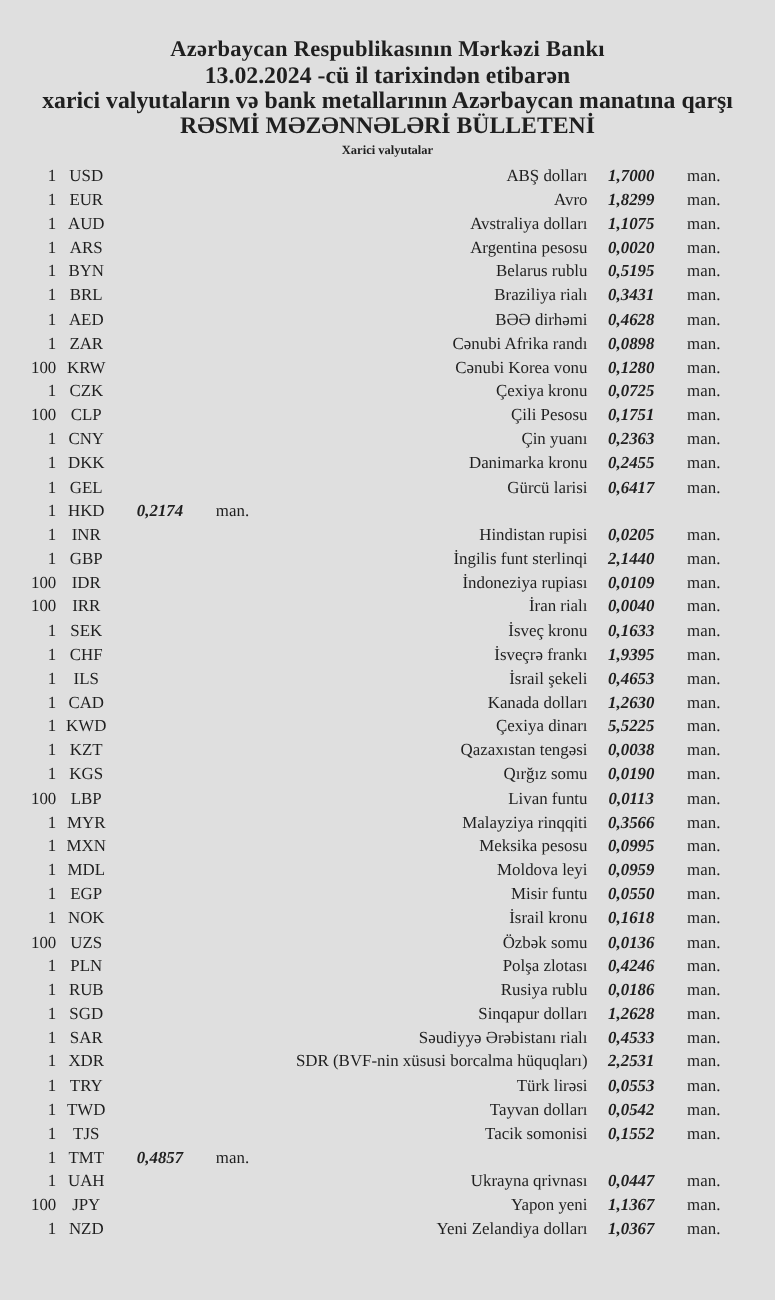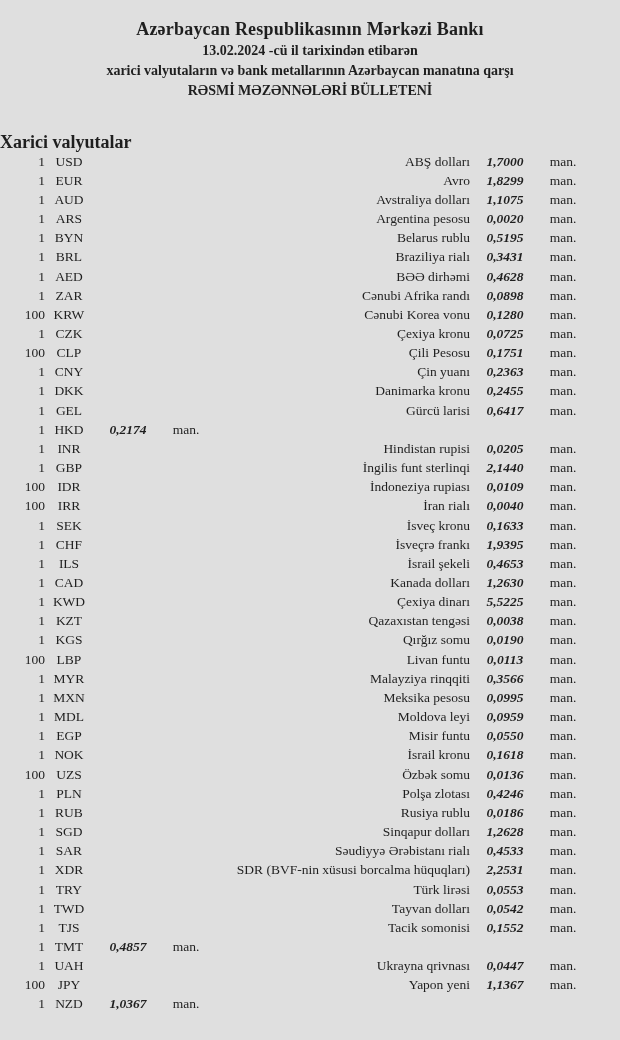--- a/index.html
+++ b/index.html
@@ -16,34 +16,33 @@
   }
   .page {
     width: 620px;
     height: 1040px;
   }
   .header {
     text-align: center;
     font-weight: bold;
   }
   .title {
-    padding-top: 17px;
+    padding-top: 27px;
     font-size: 18px;
     line-height: 24px;
     letter-spacing: 0.2px;
   }
   .hline {
-    font-size: 14px;
+    font-size: 19px;
     line-height: 20px;
   }
   .section-title {
-    margin-top: 31px;
-    font-size: 18px;
+    font-size: 10px;
     font-weight: bold;
-    text-align: left;
+    text-align: center;
     line-height: 20px;
   }
   .rates-table {
     margin-top: 0px;
   }
   .row {
     display: flex;
     align-items: center;
     height: 19.16px;
     padding: 0 42px 0 16px;
@@ -394,17 +393,18 @@
       <div class="row">
         <span class="qty">100</span>
         <span class="code">JPY</span>
         <span class="name">Yapon yeni</span>
         <span class="rate">1,1367</span>
         <span class="unit">man.</span>
       </div>
       <div class="row">
         <span class="qty">1</span>
         <span class="code">NZD</span>
+        <span class="name">Yeni Zelandiya dolları</span>
         <span class="rate">1,0367</span>
         <span class="unit">man.</span>
       </div>
     </div>
 </div>
 
 </body></html>

